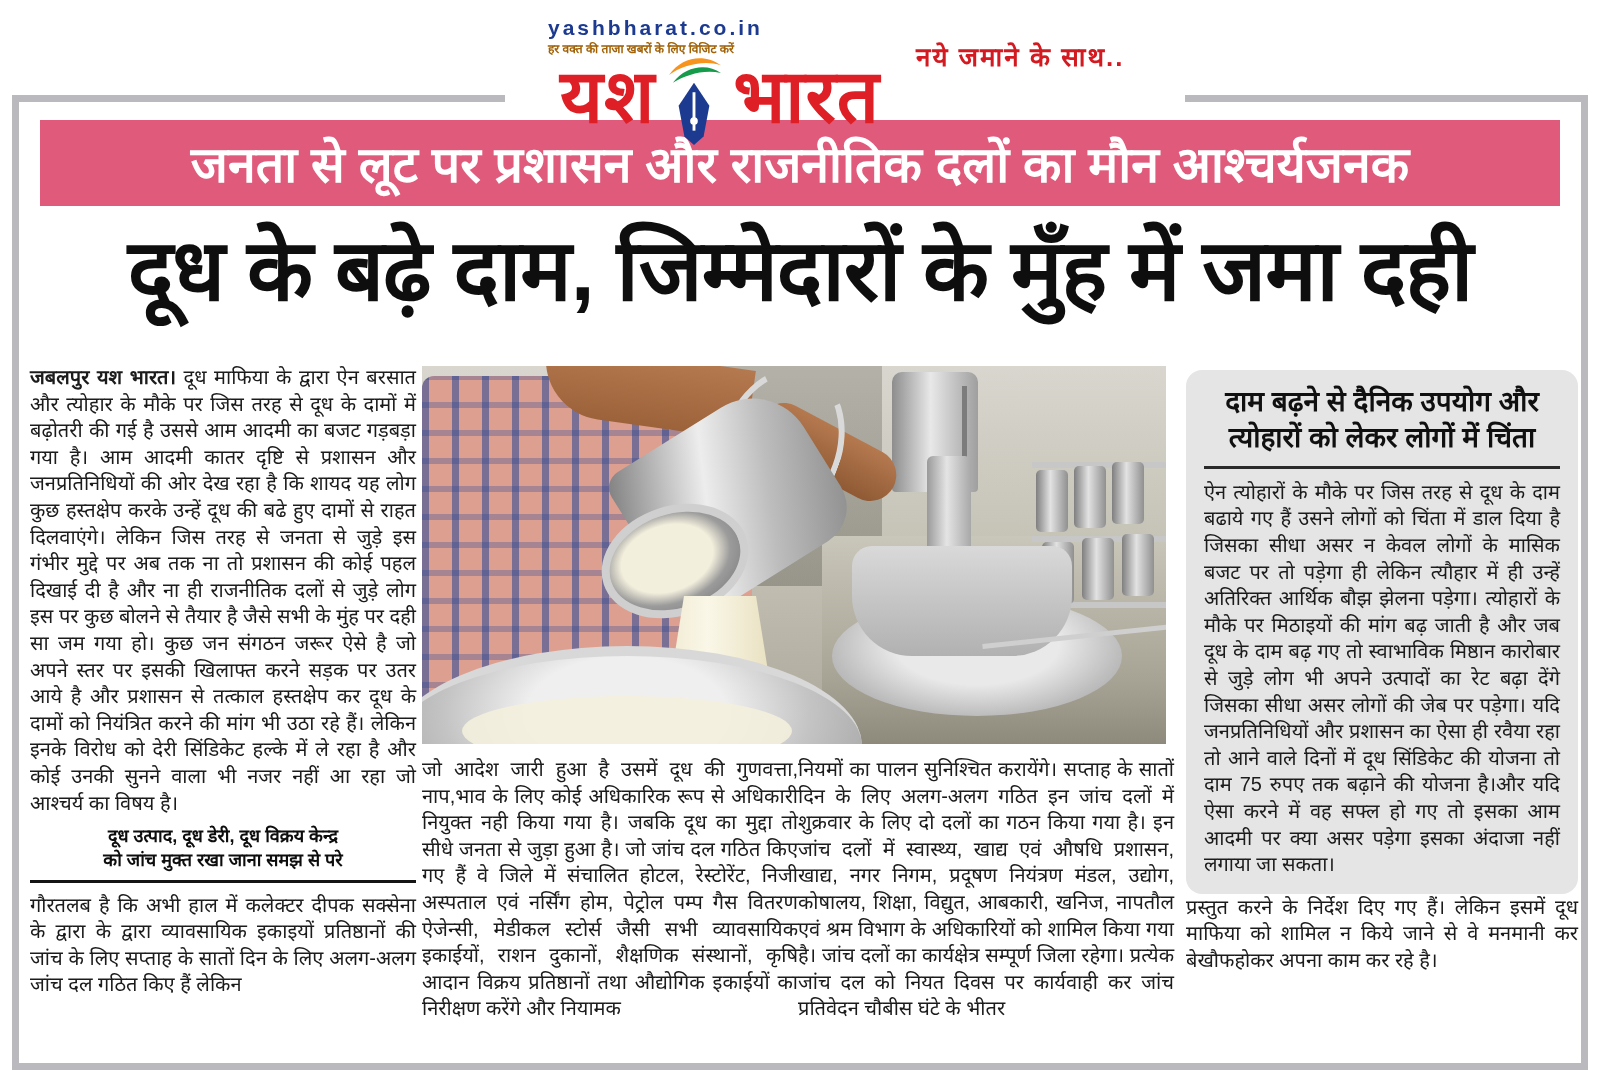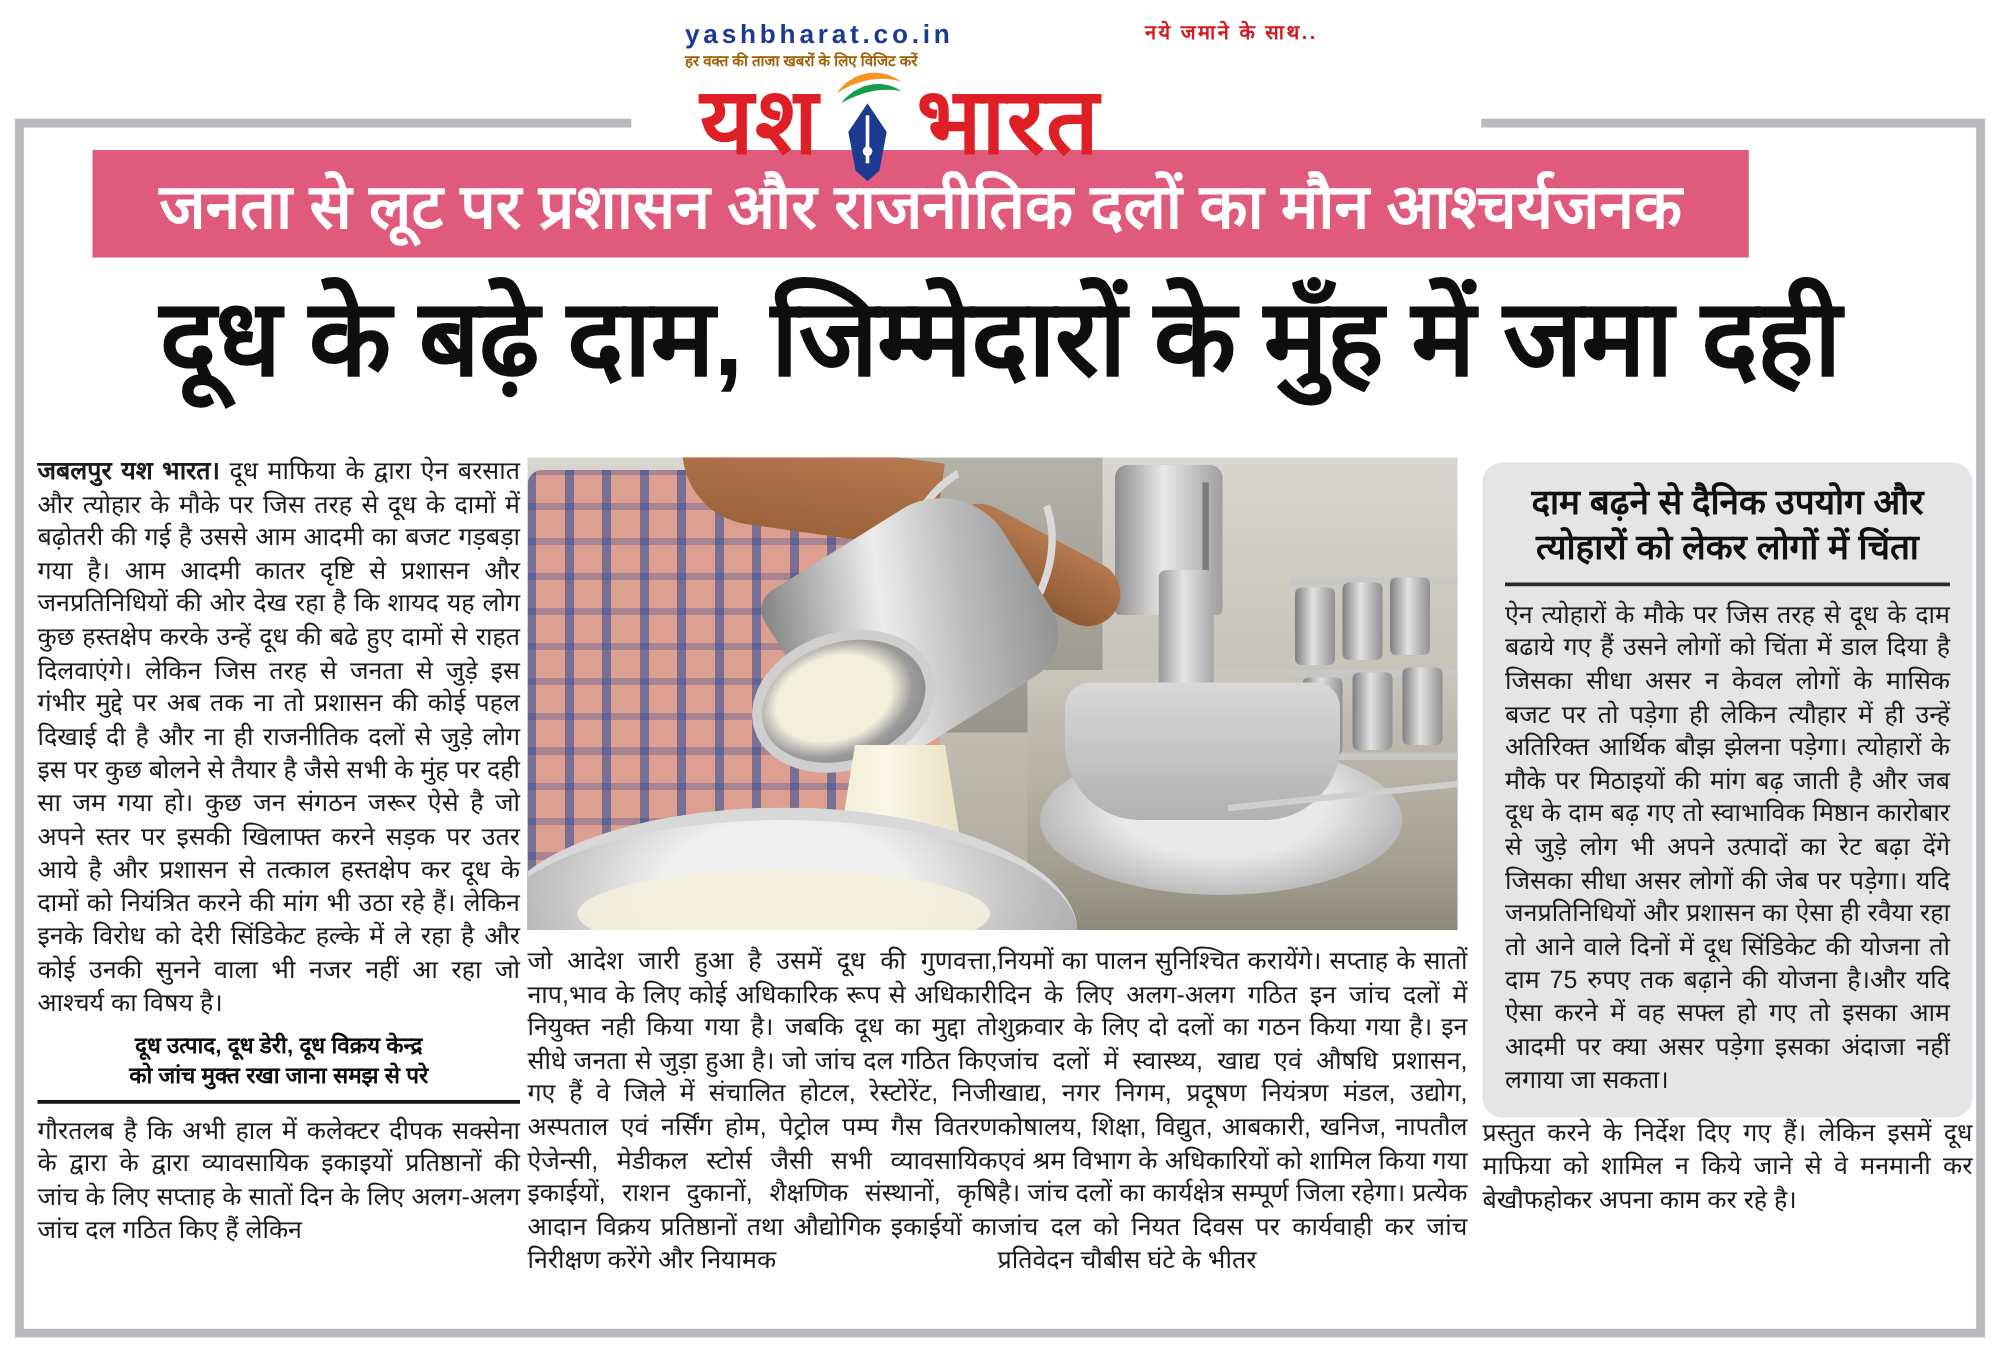--- a/index.html
+++ b/index.html
@@ -11,30 +11,30 @@
   .frame { position:absolute; left:12px; top:95px; width:1576px; height:975px;
     border:7px solid #b9b9be; background:#fff; z-index:1; }
 
   
   .masthead { position:absolute; top:0; left:0; width:100%; height:118px; z-index:6; }
   .mast-bg { position:absolute; left:505px; top:0; width:680px; height:116px; background:#fff; }
   .mast-site { position:absolute; left:548px; top:16px; font-size:21px; font-weight:bold;
     color:#1c3a90; letter-spacing:3px; }
   .mast-tagline { position:absolute; left:548px; top:40px; font-size:12px; font-weight:bold;
     color:#a16207; }
-  .mast-slogan { position:absolute; left:916px; top:14px; font-size:16px; font-weight:bold;
+  .mast-slogan { position:absolute; left:916px; top:38px; font-size:26px; font-weight:bold;
     color:#d21a20; letter-spacing:2px; }
   .mast-title { position:absolute; left:560px; top:50px; display:flex; align-items:flex-end; }
   .mast-word { font-size:74px; line-height:62px; font-weight:bold; color:#df1f26;
     letter-spacing:1px; }
   .pen-icon { width:58px; height:96px; margin:0 10px -18px 10px; }
 
   
-  .kicker { position:absolute; left:40px; top:120px; width:1325px; height:86px;
-    background:#e05a7c; z-index:4; display:flex; align-items:center; justify-content:center;margin-left:34px; }
+  .kicker { position:absolute; left:40px; top:120px; width:1520px; height:86px;
+    background:#e05a7c; z-index:4; display:flex; align-items:center; justify-content:center; }
   .kicker span { color:#ffffff; font-size:50px; font-weight:bold; white-space:nowrap; }
 
   
   .headline { position:absolute; left:18px; top:208px; width:1564px; height:148px; z-index:4;
     display:flex; justify-content:center; }
   .headline span { font-size:86px; font-weight:bold; color:#0e0e0e; white-space:nowrap;
     letter-spacing:-1px; }
 
   
   .bodytext { font-size:20px; line-height:1.33; text-align:justify; color:#1b1b1b; }

